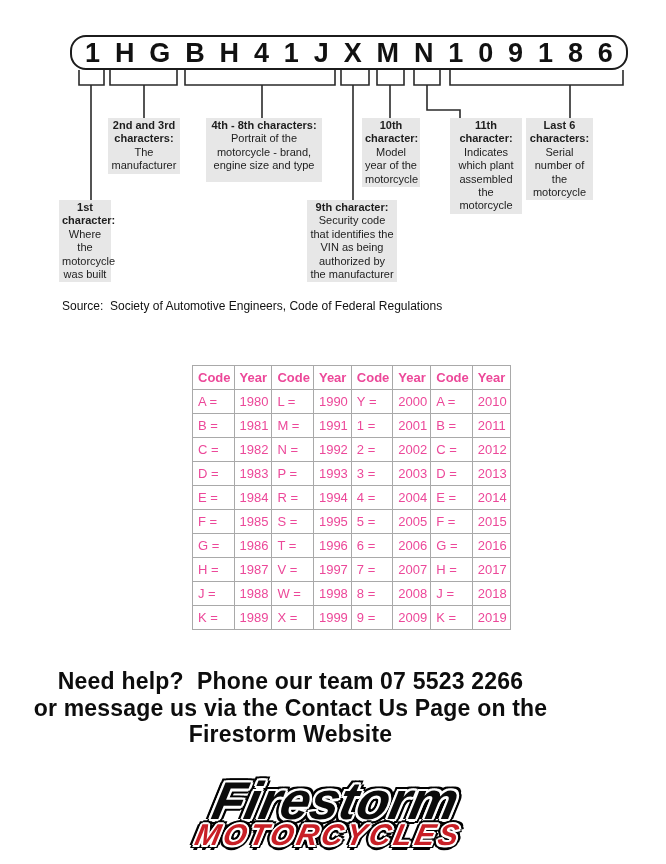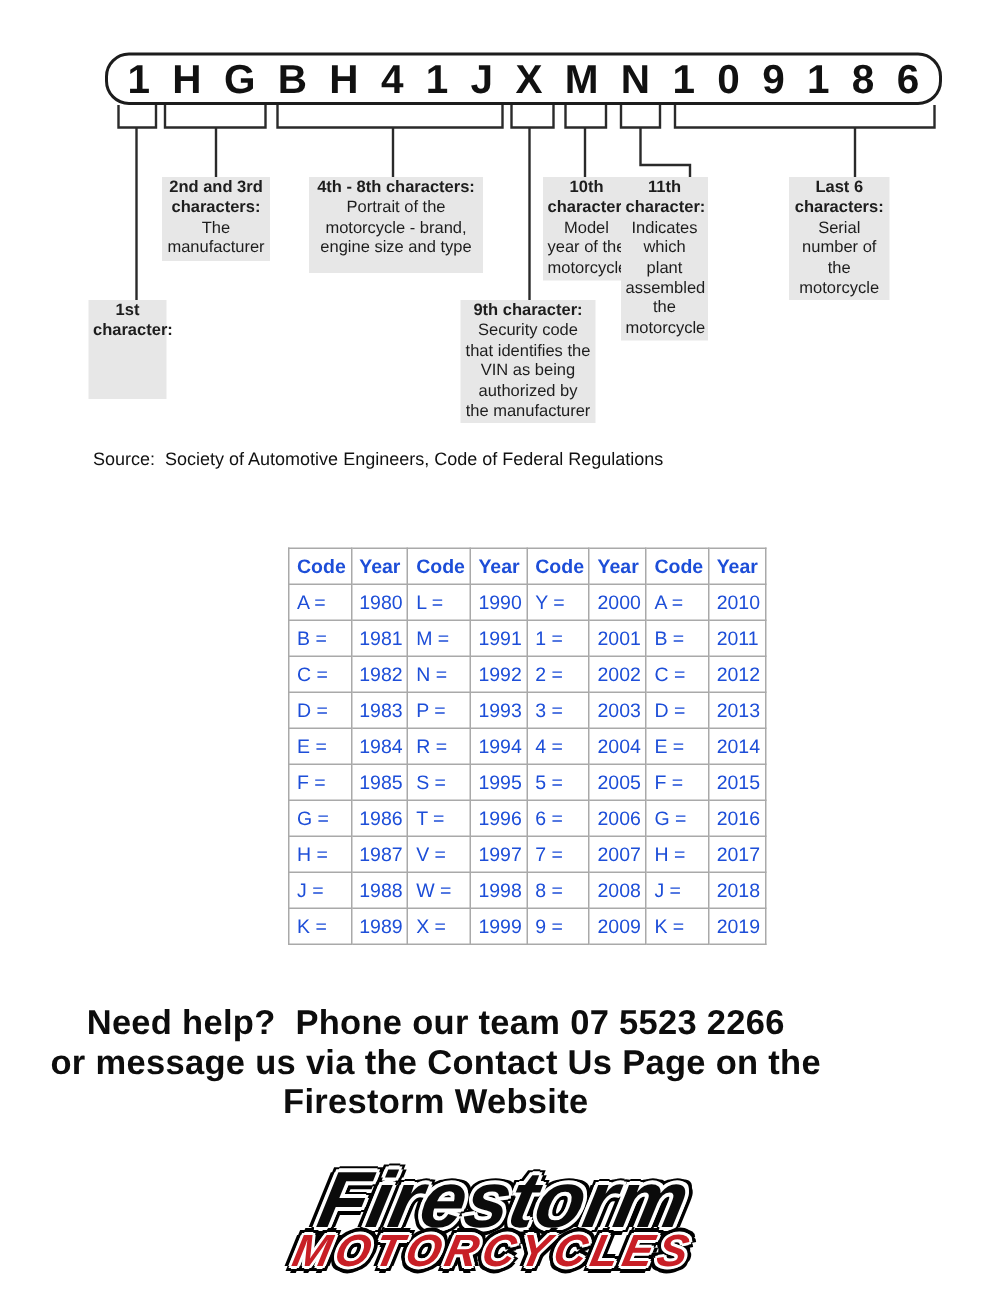--- a/index.html
+++ b/index.html
@@ -43,35 +43,35 @@
     padding:1px 3px;
   }
   .callout-title { display:block; font-weight:bold; }
   .callout-body  { display:block; }
 
   .co-first        { left:59px;  top:200px; width:52px;  min-height:66px;text-align:center; }
   .co-second-third { left:108px; top:118px; width:72px;  min-height:54px; }
   .co-fourth-eighth{ left:206px; top:118px; width:116px; min-height:64px; }
   .co-ninth        { left:307px; top:200px; width:90px;  min-height:80px; }
   .co-tenth        { left:362px; top:118px; width:58px;  min-height:66px; }
-  .co-eleventh     { left:414px; top:118px; width:58px;  min-height:92px; }
+  .co-eleventh     { left:450px; top:118px; width:72px;  min-height:92px; }
   .co-last-six     { left:526px; top:118px; width:67px;  min-height:53px;text-align:center; }
 
   
   .source-note {
     position:absolute; left:62px; top:299px;
     font-size:12px; color:#111;
     white-space:pre-wrap;
   }
 
   
   .table-wrap { position:absolute; left:192px; top:365px; }
   table.year-table {
     border-collapse:collapse;
-    font-size:13px; color:#1d4ed8;
+    font-size:13px; color:#ec4899;
   }
   table.year-table th, table.year-table td {
     border:1px solid #a9a9a9;
     height:24px;
     padding:0 3px 0 5px;
     text-align:left;
     font-weight:normal;
     white-space:nowrap;
   }
   table.year-table th { font-weight:bold; }
@@ -156,20 +156,21 @@
       <path d="M262 85 V118"></path>
       <path d="M353 85 V200"></path>
       <path d="M390 85 V118"></path>
       <path d="M427 85 V110 H460 V118"></path>
       <path d="M570 85 V118"></path>
     </g>
   </svg>
 
   <div class="callout co-first">
     <span class="callout-title">1st character:</span>
+    <span class="callout-body">Where the motorcycle was built</span>
   </div>
 
   <div class="callout co-second-third">
     <span class="callout-title">2nd and 3rd characters:</span>
     <span class="callout-body">The manufacturer</span>
   </div>
 
   <div class="callout co-fourth-eighth">
     <span class="callout-title">4th - 8th characters:</span>
     <span class="callout-body">Portrait of the motorcycle - brand, engine size and type</span>

